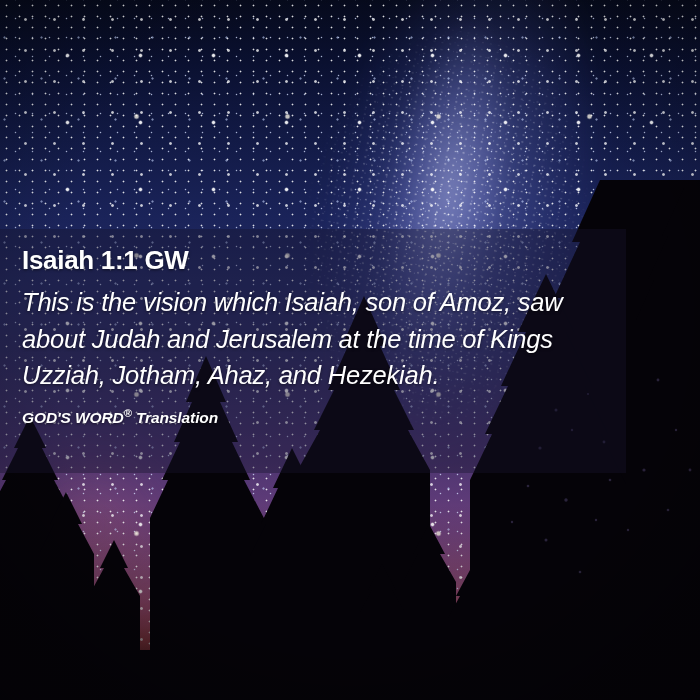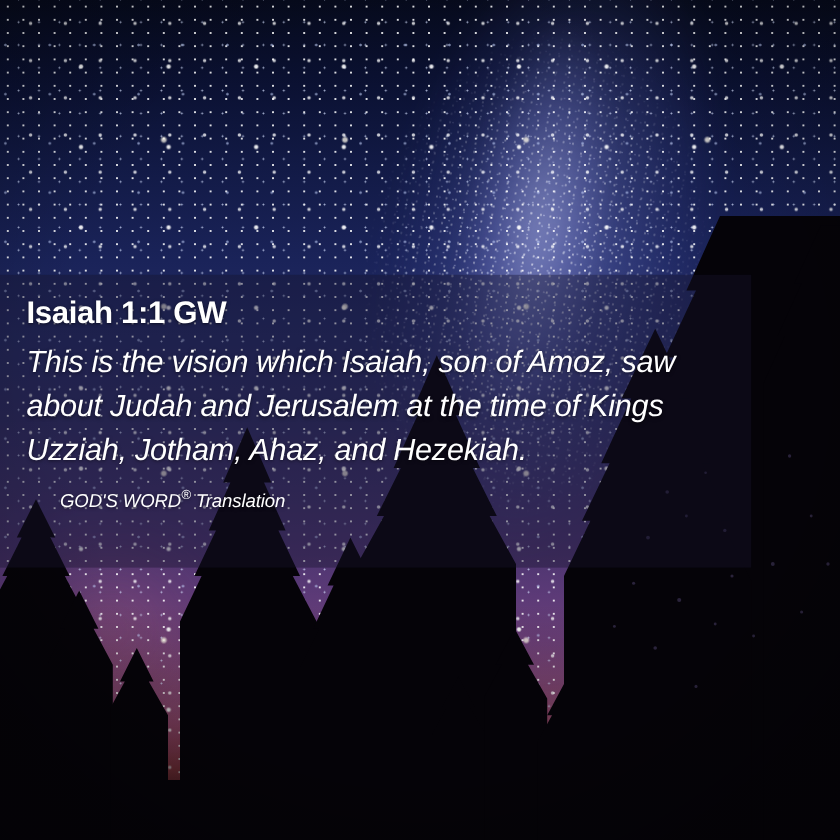--- a/index.html
+++ b/index.html
@@ -198,25 +198,24 @@
     line-height: 1.42;
     margin: 0;
     letter-spacing: -0.2px;
     white-space: pre-line;
     text-shadow: 0 1px 3px rgba(0,0,0,0.5);
   }
   .attrib {
     color: #ffffff;
     font-size: 15.5px;
     font-style: italic;
-    font-weight: normal;
+    font-weight: bold;
     margin-top: 14px;
     letter-spacing: -0.1px;
     text-shadow: 0 1px 3px rgba(0,0,0,0.5);
-    margin-left: 28px;
   }
   .attrib sup {
     font-size: 11px;
     vertical-align: super;
   }
   .vignette {
     position: absolute;
     inset: 0;
     pointer-events: none;
     background: radial-gradient(ellipse 78% 78% at 50% 45%,

